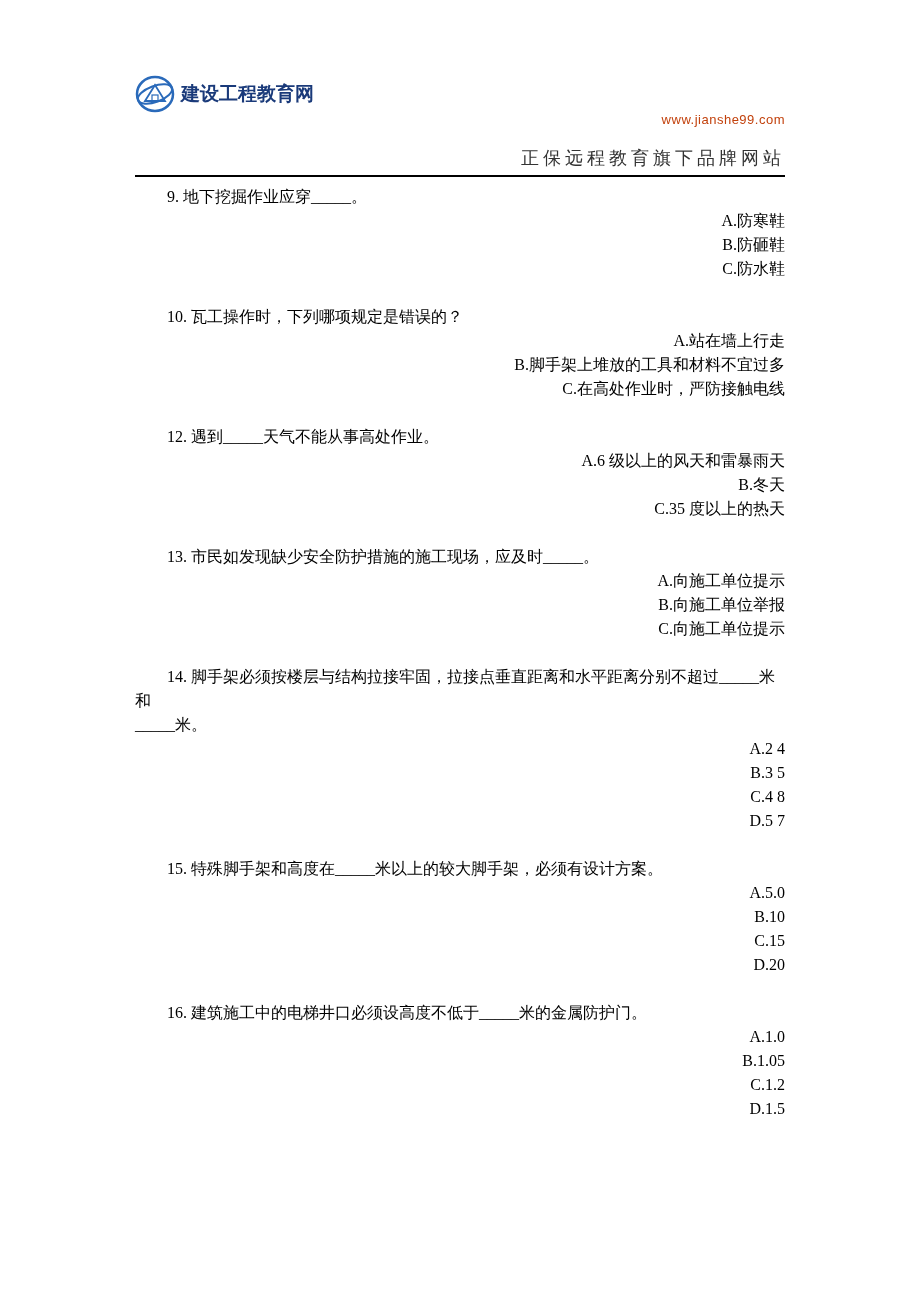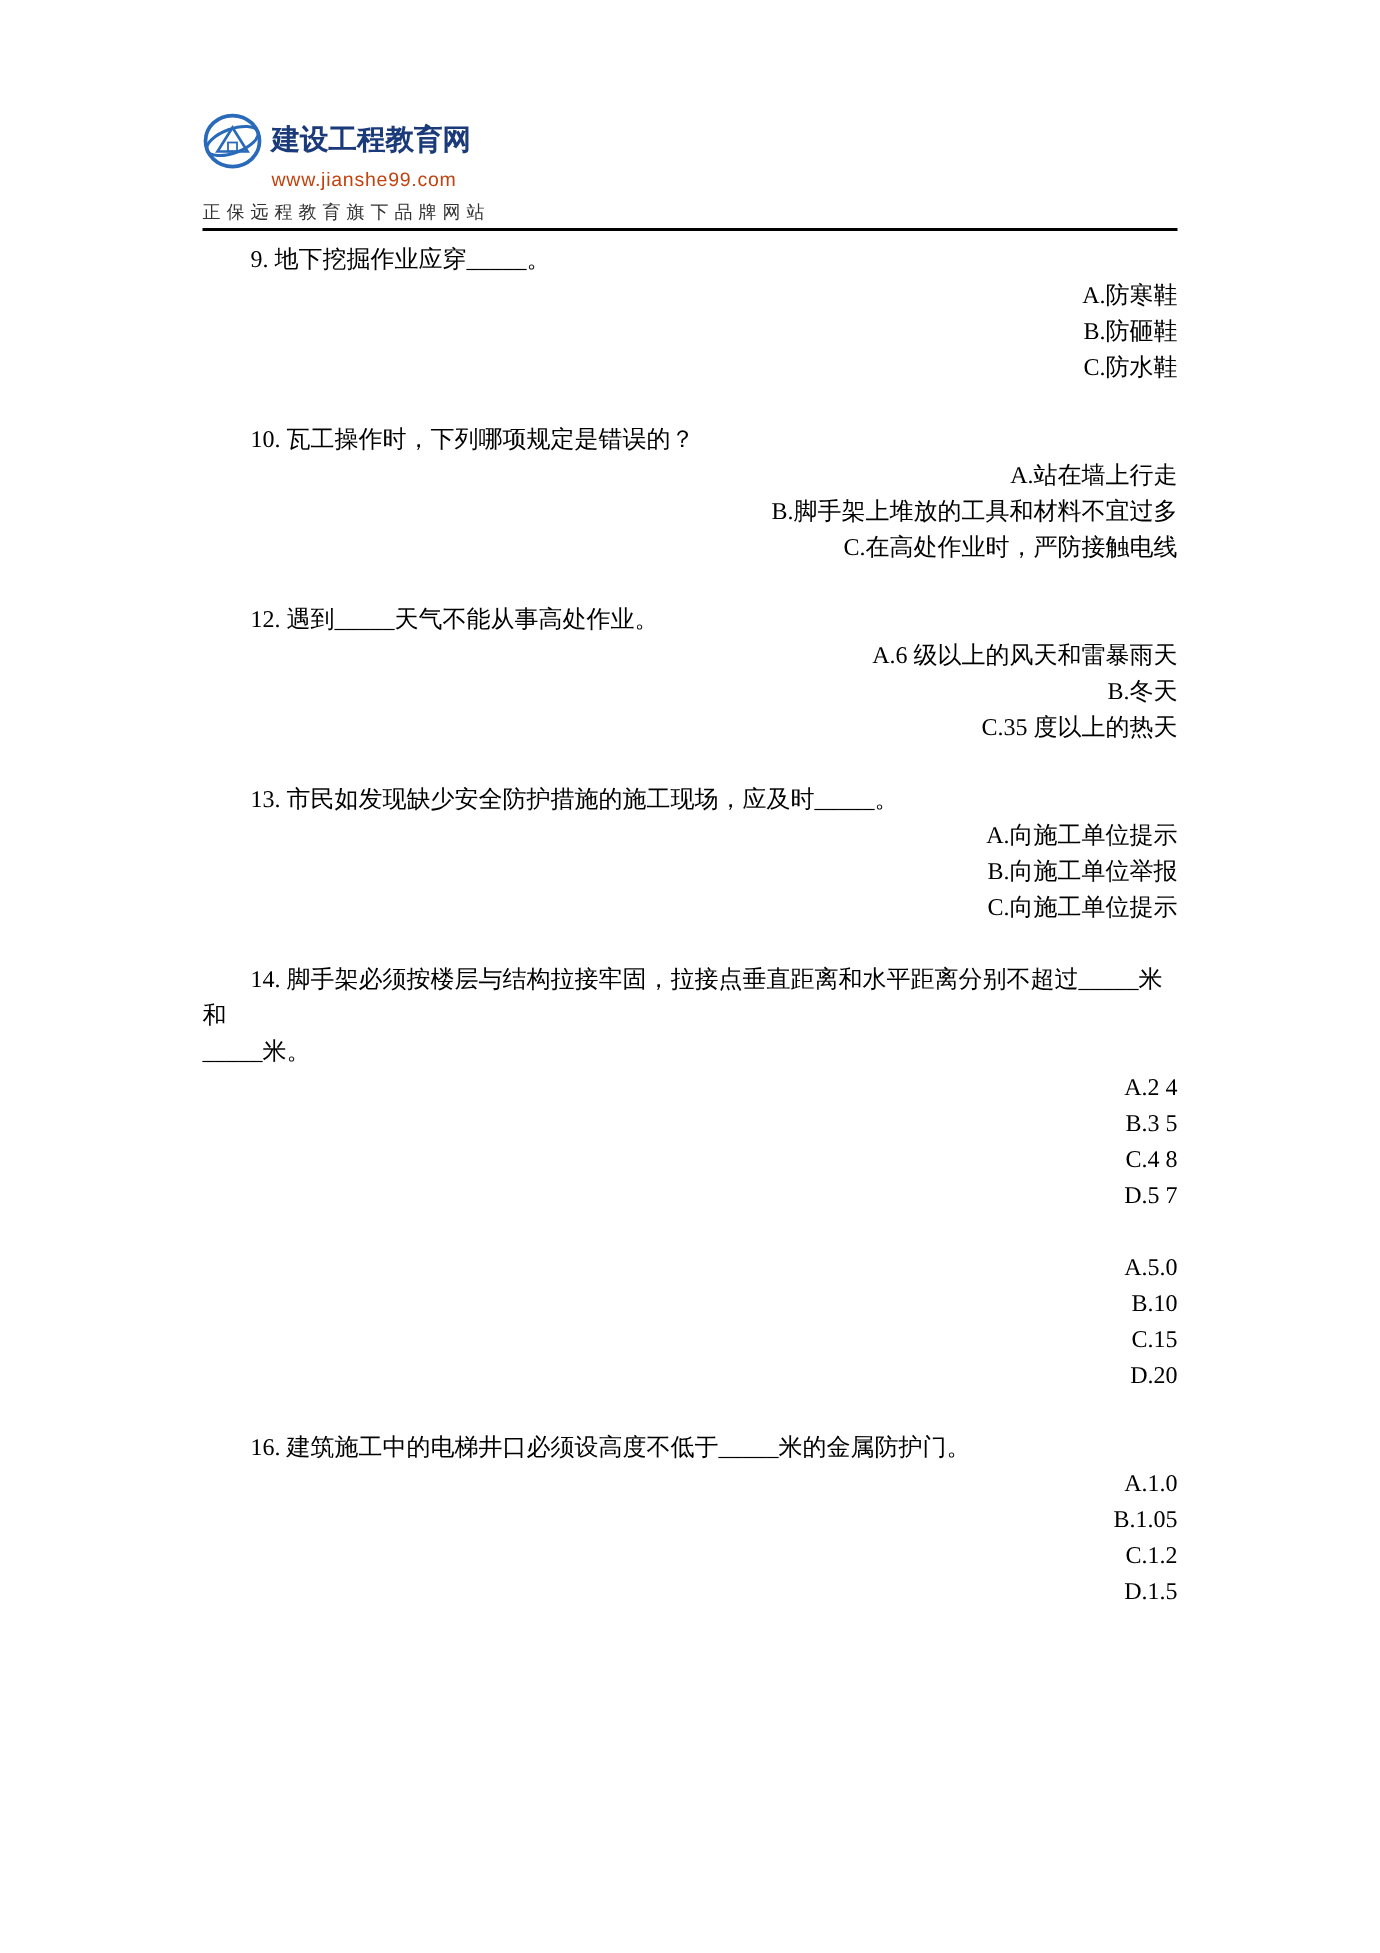--- a/index.html
+++ b/index.html
@@ -10,20 +10,21 @@
       font-family: "SimSun", "宋体", serif;
       font-size: 16px;
       color: #000;
       line-height: 1.5;
     }
     .page {
       padding: 75px 135px 60px 135px;
     }
     .header {
       margin-bottom: 4px;
+      text-align: right;
     }
     .logo-row {
       display: flex;
       align-items: center;
       gap: 6px;
     }
     .logo-icon {
       width: 40px;
       height: 38px;
       position: relative;
@@ -38,24 +39,24 @@
     }
     .logo-url {
       font-family: Arial, sans-serif;
       font-size: 13px;
       color: #c2410c;
       margin-left: 46px;
       margin-top: -3px;
       letter-spacing: 0.5px;
     }
     .logo-sub {
-      font-family: Liberation Serif, serif;
-      font-size: 12px;
+      font-family: Liberation Mono, monospace;
+      font-size: 18px;
       color: #333;
-      margin-top: 2px;
+      margin-top: 16px;
       letter-spacing: 4px;
     }
     .divider {
       border: none;
       border-top: 2px solid #000;
       margin-top: 2px;
       margin-bottom: 8px;
     }
     .content {
       padding-left: 0;
@@ -129,20 +130,21 @@
     <div class="question">
       <div class="q-text"><span>14.</span> <span>脚手架必须按楼层与结构拉接牢固，拉接点垂直距离和水平距离分别不超过_____米和</span></div>
       <div class="q14-cont">_____米。</div>
       <div class="opt">A.2 4</div>
       <div class="opt">B.3 5</div>
       <div class="opt">C.4 8</div>
       <div class="opt">D.5 7</div>
     </div>
 
     <div class="question">
+      <div class="q-text"><span>15.</span> <span>特殊脚手架和高度在_____米以上的较大脚手架，必须有设计方案。</span></div>
       <div class="opt">A.5.0</div>
       <div class="opt">B.10</div>
       <div class="opt">C.15</div>
       <div class="opt">D.20</div>
     </div>
 
     <div class="question">
       <div class="q-text"><span>16.</span> <span>建筑施工中的电梯井口必须设高度不低于_____米的金属防护门。</span></div>
       <div class="opt">A.1.0</div>
       <div class="opt">B.1.05</div>

